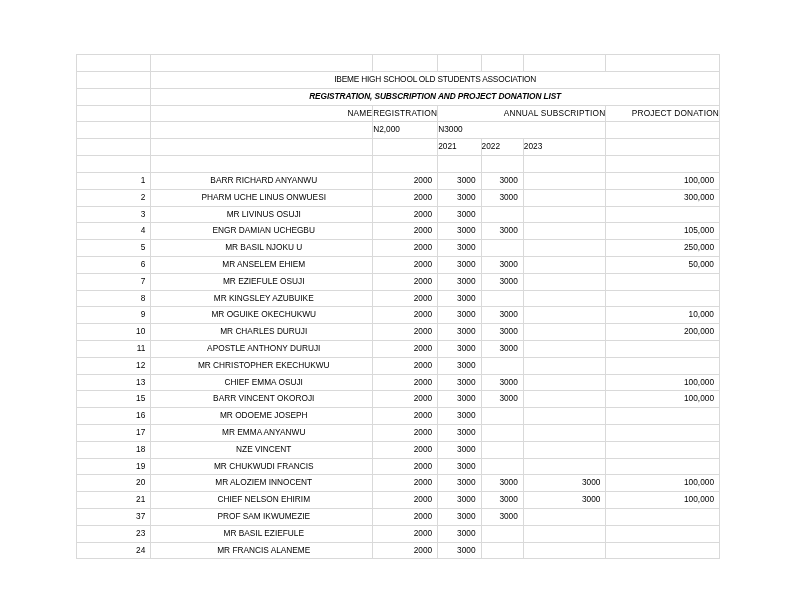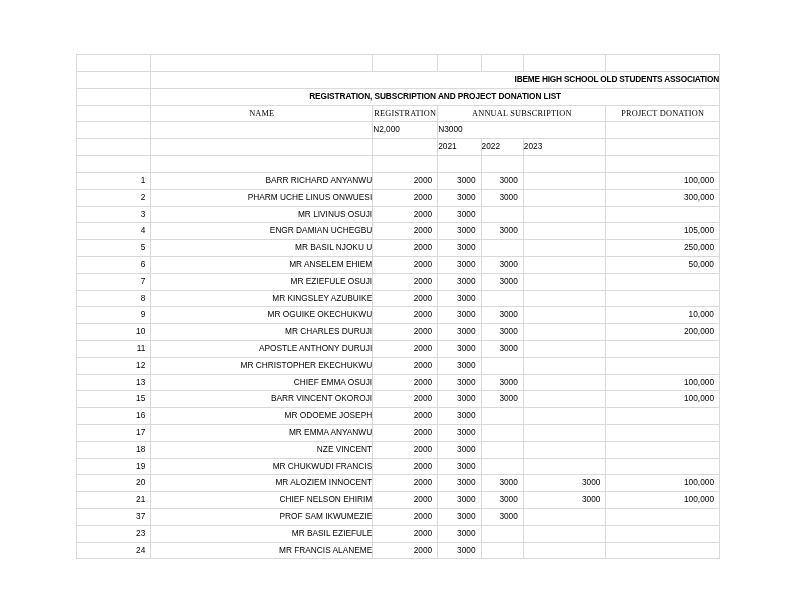--- a/index.html
+++ b/index.html
@@ -45,51 +45,51 @@
   
   col.c-num   { width: 72px; }
   col.c-name  { width: 215px; }
   col.c-reg   { width: 63px; }
   col.c-y1    { width: 42px; }
   col.c-y2    { width: 41px; }
   col.c-y3    { width: 80px; }
   col.c-don   { width: 110px; }
 
   
-  .ta-l { text-align: right;   padding-left: 4px !important; }
+  .ta-l { text-align: center;   padding-left: 4px !important; }
   .ta-r { text-align: right;  padding-right: 5px !important; }
 
   
   tr.blank td { height: 16px; }
 
   
   td.title-main {
-    text-align: right;
+    text-align: center;
     font-size: 16.5px;
-    font-weight: bold;
+    font-weight: normal;
     letter-spacing: -0.2px;
     height: 21px;
     line-height: 21px;
   }
   td.title-sub {
     text-align: center;
     font-size: 10.2px;
     font-weight: bold;
     letter-spacing: -0.1px;
     height: 17px;
     line-height: 17px;
+    font-style: italic;
   }
 
   td.hdr {
-    text-align: center;
+    text-align: right;
     font-size: 8.4px;
     letter-spacing: 0.2px;
     height: 16px;
     line-height: 16px;
-    font-family: Liberation Serif, serif;
   }
   td.subhdr {
     font-size: 8.4px;
     height: 16px;
     line-height: 16px;
   }
   td.yearhdr {
     font-size: 8.4px;
     height: 15px;
     line-height: 15px;

